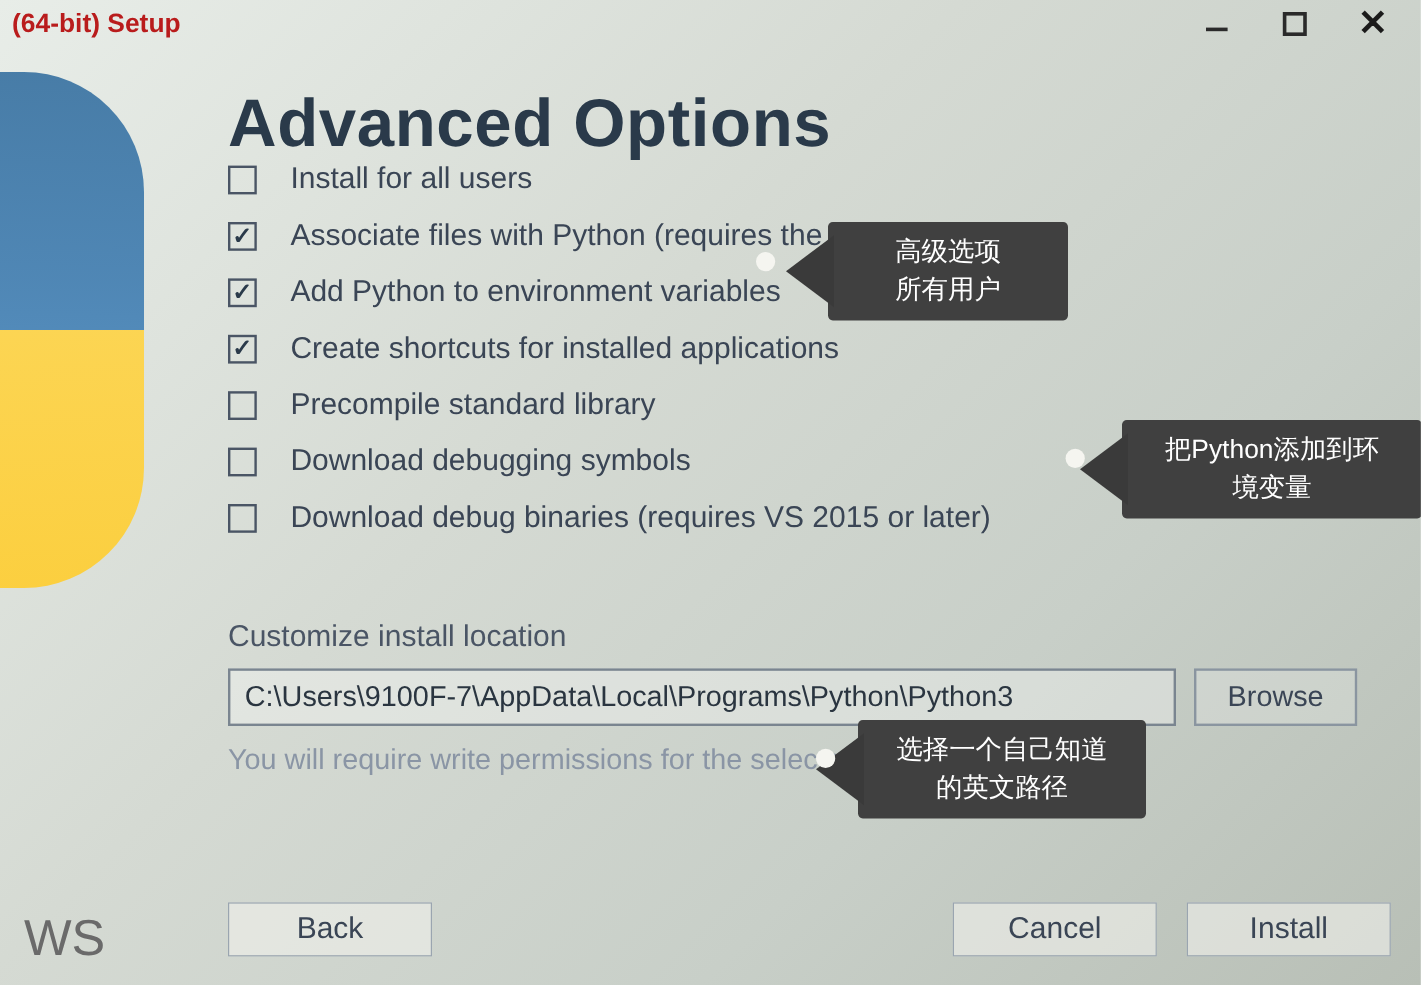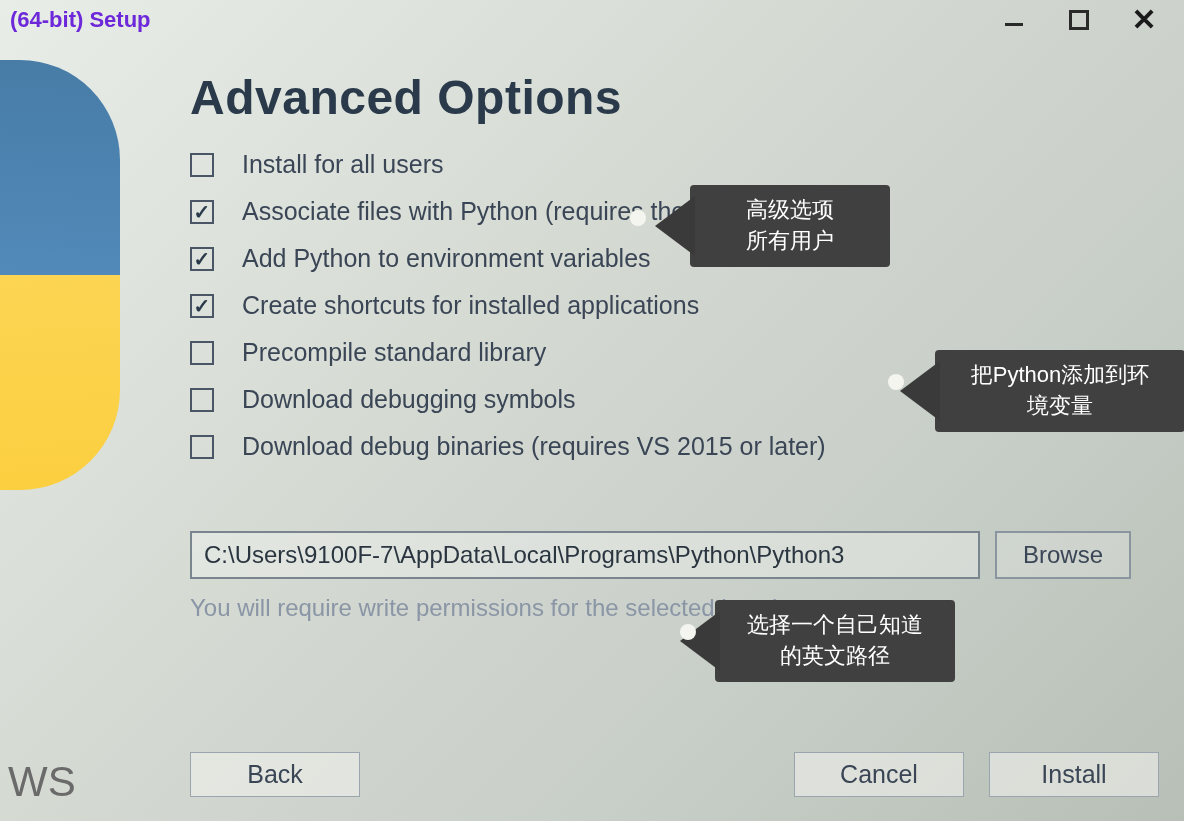--- a/index.html
+++ b/index.html
@@ -29,21 +29,21 @@
       display: flex;
       justify-content: space-between;
       align-items: center;
       padding: 0 10px;
       height: 40px;
     }
     
     .titlebar-title {
       font-size: 22px;
       font-weight: bold;
-      color: #6d28d9;
+      color: #b91c1c;
     }
     
     .window-controls {
       display: flex;
       gap: 35px;
       margin-right: 15px;
     }
     
     .window-control {
       width: 30px;
@@ -95,24 +95,23 @@
       opacity: 0.9;
     }
     
     .main {
       flex: 1;
       padding: 30px 20px 0 20px;
       position: relative;
     }
     
     .heading {
-      font-size: 48px;
+      font-size: 56px;
       font-weight: 600;
       color: #2a3a4a;
-      margin-bottom: 25px;
       letter-spacing: 0.5px;
     }
     
     .checkbox-list {
       display: flex;
       flex-direction: column;
       gap: 18px;
     }
     
     .checkbox-row {
@@ -259,21 +258,21 @@
     }
     
     .button-group-right {
       display: flex;
       gap: 25px;
     }
     
     .ws-text {
       position: absolute;
       bottom: 15px;
-      left: 8px;
+      left: 20px;
       font-size: 42px;
       color: #6a6a6a;
       font-weight: 400;
     }
   </style>
 </head>
 <body>
 
 <div class="window">
 
@@ -335,20 +334,21 @@
         </div>
 
         <div class="checkbox-row">
           <div class="checkbox"></div>
           <span class="checkbox-label">Download debug binaries (requires VS 2015 or later)</span>
         </div>
 
       </div>
 
       <div class="install-location-section">
+        <span class="location-label">Customize install location</span>
         <div class="location-row">
           <input class="location-input" type="text" value="C:\Users\9100F-7\AppData\Local\Programs\Python\Python3" style="">
           <button class="browse-button">Browse</button>
         </div>
         <div class="permission-note">You will require write permissions for the selected location.</div>
       </div>
 
       <div class="annotation annotation-1"><span style="white-space:pre-line">高级选项
 所有用户</span></div>
       <div class="annotation-dot dot-1"></div>

